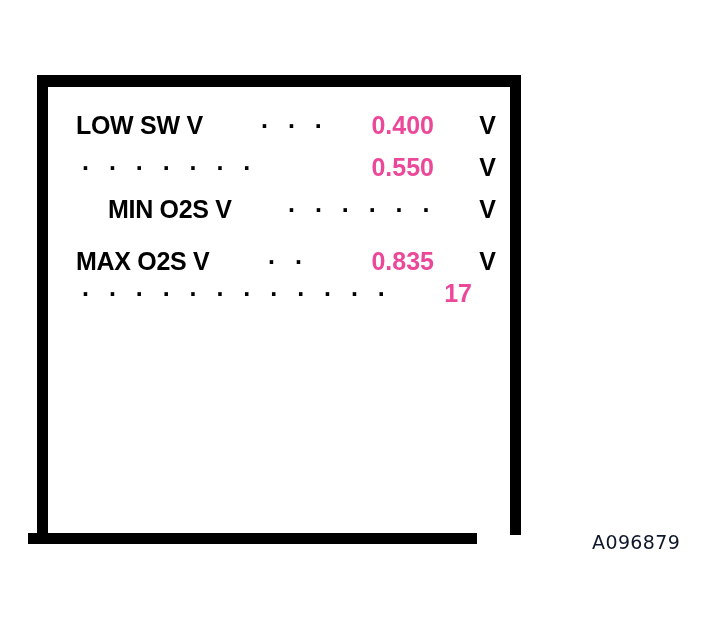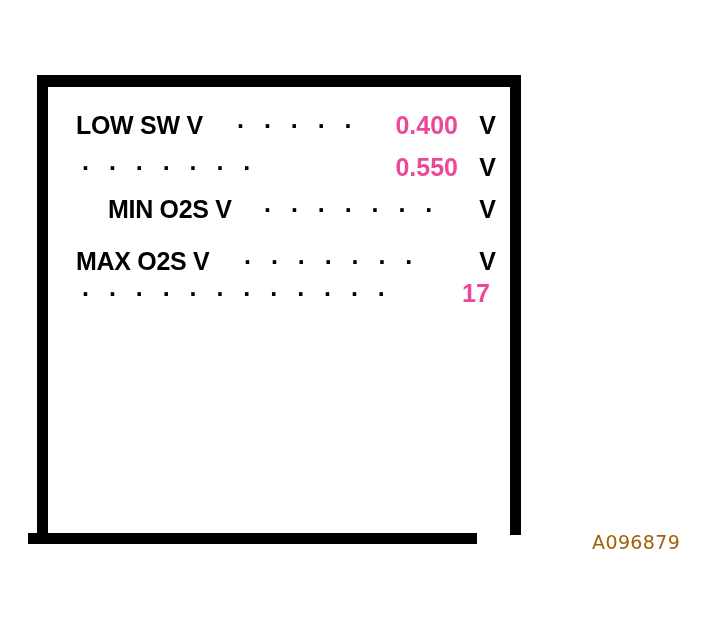--- a/index.html
+++ b/index.html
@@ -54,20 +54,21 @@
     top: 34px;
     width: 420px;
   }
 
   .readout-line {
     position: relative;
     height: 42px;
     display: flex;
     align-items: baseline;
     white-space: nowrap;
+    gap: 24px;
   }
 
   .param-label {
     font-size: 25px;
     font-weight: bold;
     color: #000000;
     letter-spacing: -0.3px;
     flex: 0 0 auto;
   }
 
@@ -108,31 +109,31 @@
     text-align: right;
     margin-left: 10px;
   }
 
   
   #line-0 .param-label { width: 155px; }
   #line-1 .param-label { width: 162px; }
   #line-2 .param-label { width: 150px; margin-left: 32px; }
   #line-3 .param-label { width: 162px; margin-top: 12px; }
   #line-4 .param-label { width: 118px; }
-  #line-4 .param-value { min-width: 40px; text-align: center; }
+  #line-4 .param-value { min-width: 40px; }
   #line-4 .param-unit  { width: 0px; margin-left: 0; }
 
   
   #figure-ref {
     position: absolute;
     left: 592px;
     top: 531px;
     font-size: 19px;
     font-weight: normal;
-    color: #a16207;
+    color: #0f172a;
     letter-spacing: 0.4px;
     font-family: "DejaVu Sans", sans-serif;
   }
 </style>
 </head>
 <body>
 
 <div id="figure">
 
   <div id="display-box">
@@ -166,20 +167,21 @@
             <span class="leader-dots">. . . . . . . .</span>
           </span>
         <span class="param-unit">V</span>
       </div>
 
       <div class="readout-line" id="line-3">
         <span class="param-label">MAX O2S V</span>
         <span class="leader">
             <span class="leader-dots">. . . . . . .</span>
           </span>
+        <span class="param-value">0.835</span>
         <span class="param-unit">V</span>
       </div>
 
       <div class="readout-line" id="line-4">
         <span class="leader">
             <span class="leader-dots">. . . . . . . . . . . .</span>
           </span>
         <span class="param-value">17</span>
         <span class="param-unit"></span>
       </div>

